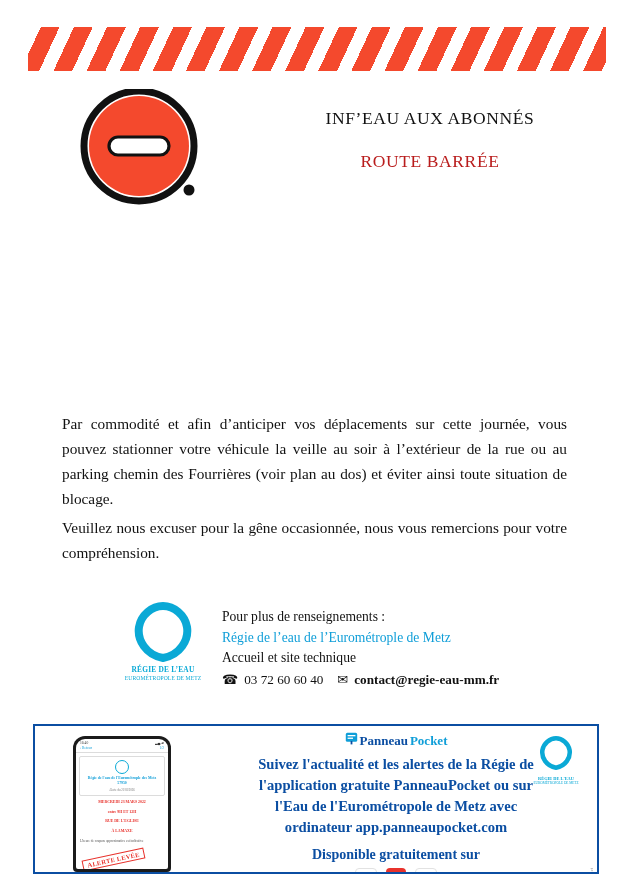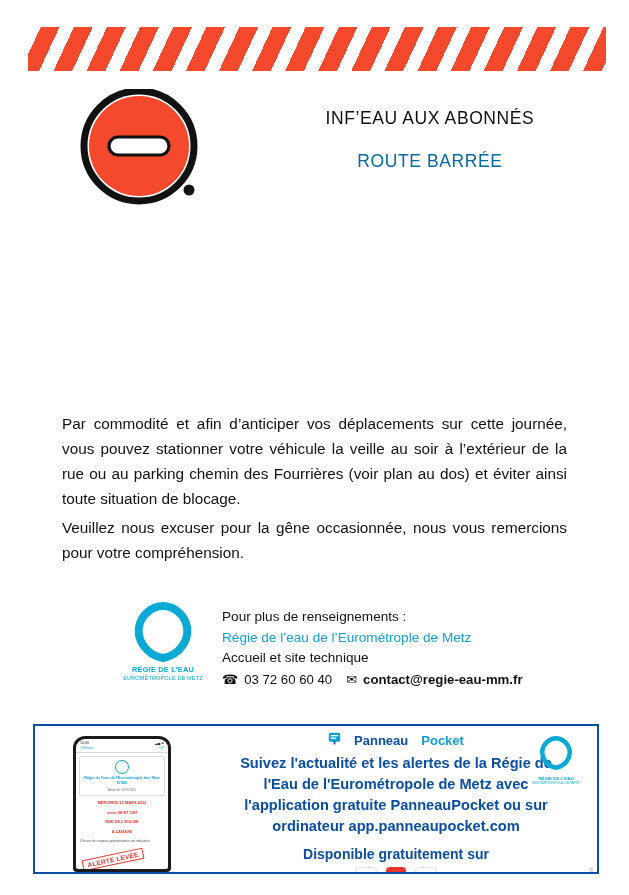--- a/index.html
+++ b/index.html
@@ -12,20 +12,21 @@
     background: #ffffff;
     font-family: "Liberation Sans", sans-serif;
     color: #111111;
     overflow: hidden;
   }
   .page {
     position: relative;
     width: 629px;
     height: 838px;
     box-sizing: border-box;
+    font-family: Liberation Serif, serif;
   }
 
   
   .hazard {
     position: absolute;
     left: 28px;
     top: 27px;
     width: 578px;
     height: 44px;
     background: #ffffff;
@@ -67,21 +68,21 @@
   }
   .title-line1 {
     font-size: 17.5px;
     letter-spacing: 0.6px;
     color: #111;
     margin-bottom: 22px;
   }
   .title-line2 {
     font-size: 17.5px;
     letter-spacing: 0.6px;
-    color: #0369a1;
+    color: #b91c1c;
   }
 
   
   .body-text {
     position: absolute;
     left: 62px;
     width: 505px;
     font-size: 15.3px;
     line-height: 25px;
     color: #111;
@@ -256,21 +257,21 @@
     position: absolute;
     left: 168px;
     top: 6px;
     width: 386px;
     text-align: center;
   }
   .pp-brand {
     display: flex;
     align-items: center;
     justify-content: center;
-    gap: 13px;
+    gap: 2px;
     font-size: 13px;
     font-weight: bold;
     color: #0b4ea2;
     margin-bottom: 5px;
   }
   .pp-brand .pp-pocket { color: #0f9ed8; }
   .pp-msg {
     font-size: 14.6px;
     line-height: 21px;
     color: #0b4ea2;
@@ -415,22 +416,22 @@
             <rect x="5.6" y="9" width="1.8" height="3.4" fill="#0b4ea2"></rect>
             <rect x="2.6" y="3" width="7.8" height="1.3" fill="#ffffff"></rect>
             <rect x="2.6" y="5.6" width="5.4" height="1.3" fill="#ffffff"></rect>
           </svg>
         </span>
         <span>Panneau</span>
           <span class="pp-pocket">Pocket</span>
       </div>
       <div class="pp-msg">
         <div>Suivez l'actualité et les alertes de la Régie de</div>
+        <div>l'application gratuite PanneauPocket ou sur</div>
         <div>l'Eau de l'Eurométropole de Metz avec</div>
-        <div>l'application gratuite PanneauPocket ou sur</div>
         <div>ordinateur app.panneaupocket.com</div>
       </div>
       <div class="pp-dispo">Disponible gratuitement sur</div>
       <div class="stores">
         <span class="store google">▶</span>
         <span class="store huawei">◆</span>
         <span class="store apple"></span>
       </div>
     </div>
 

